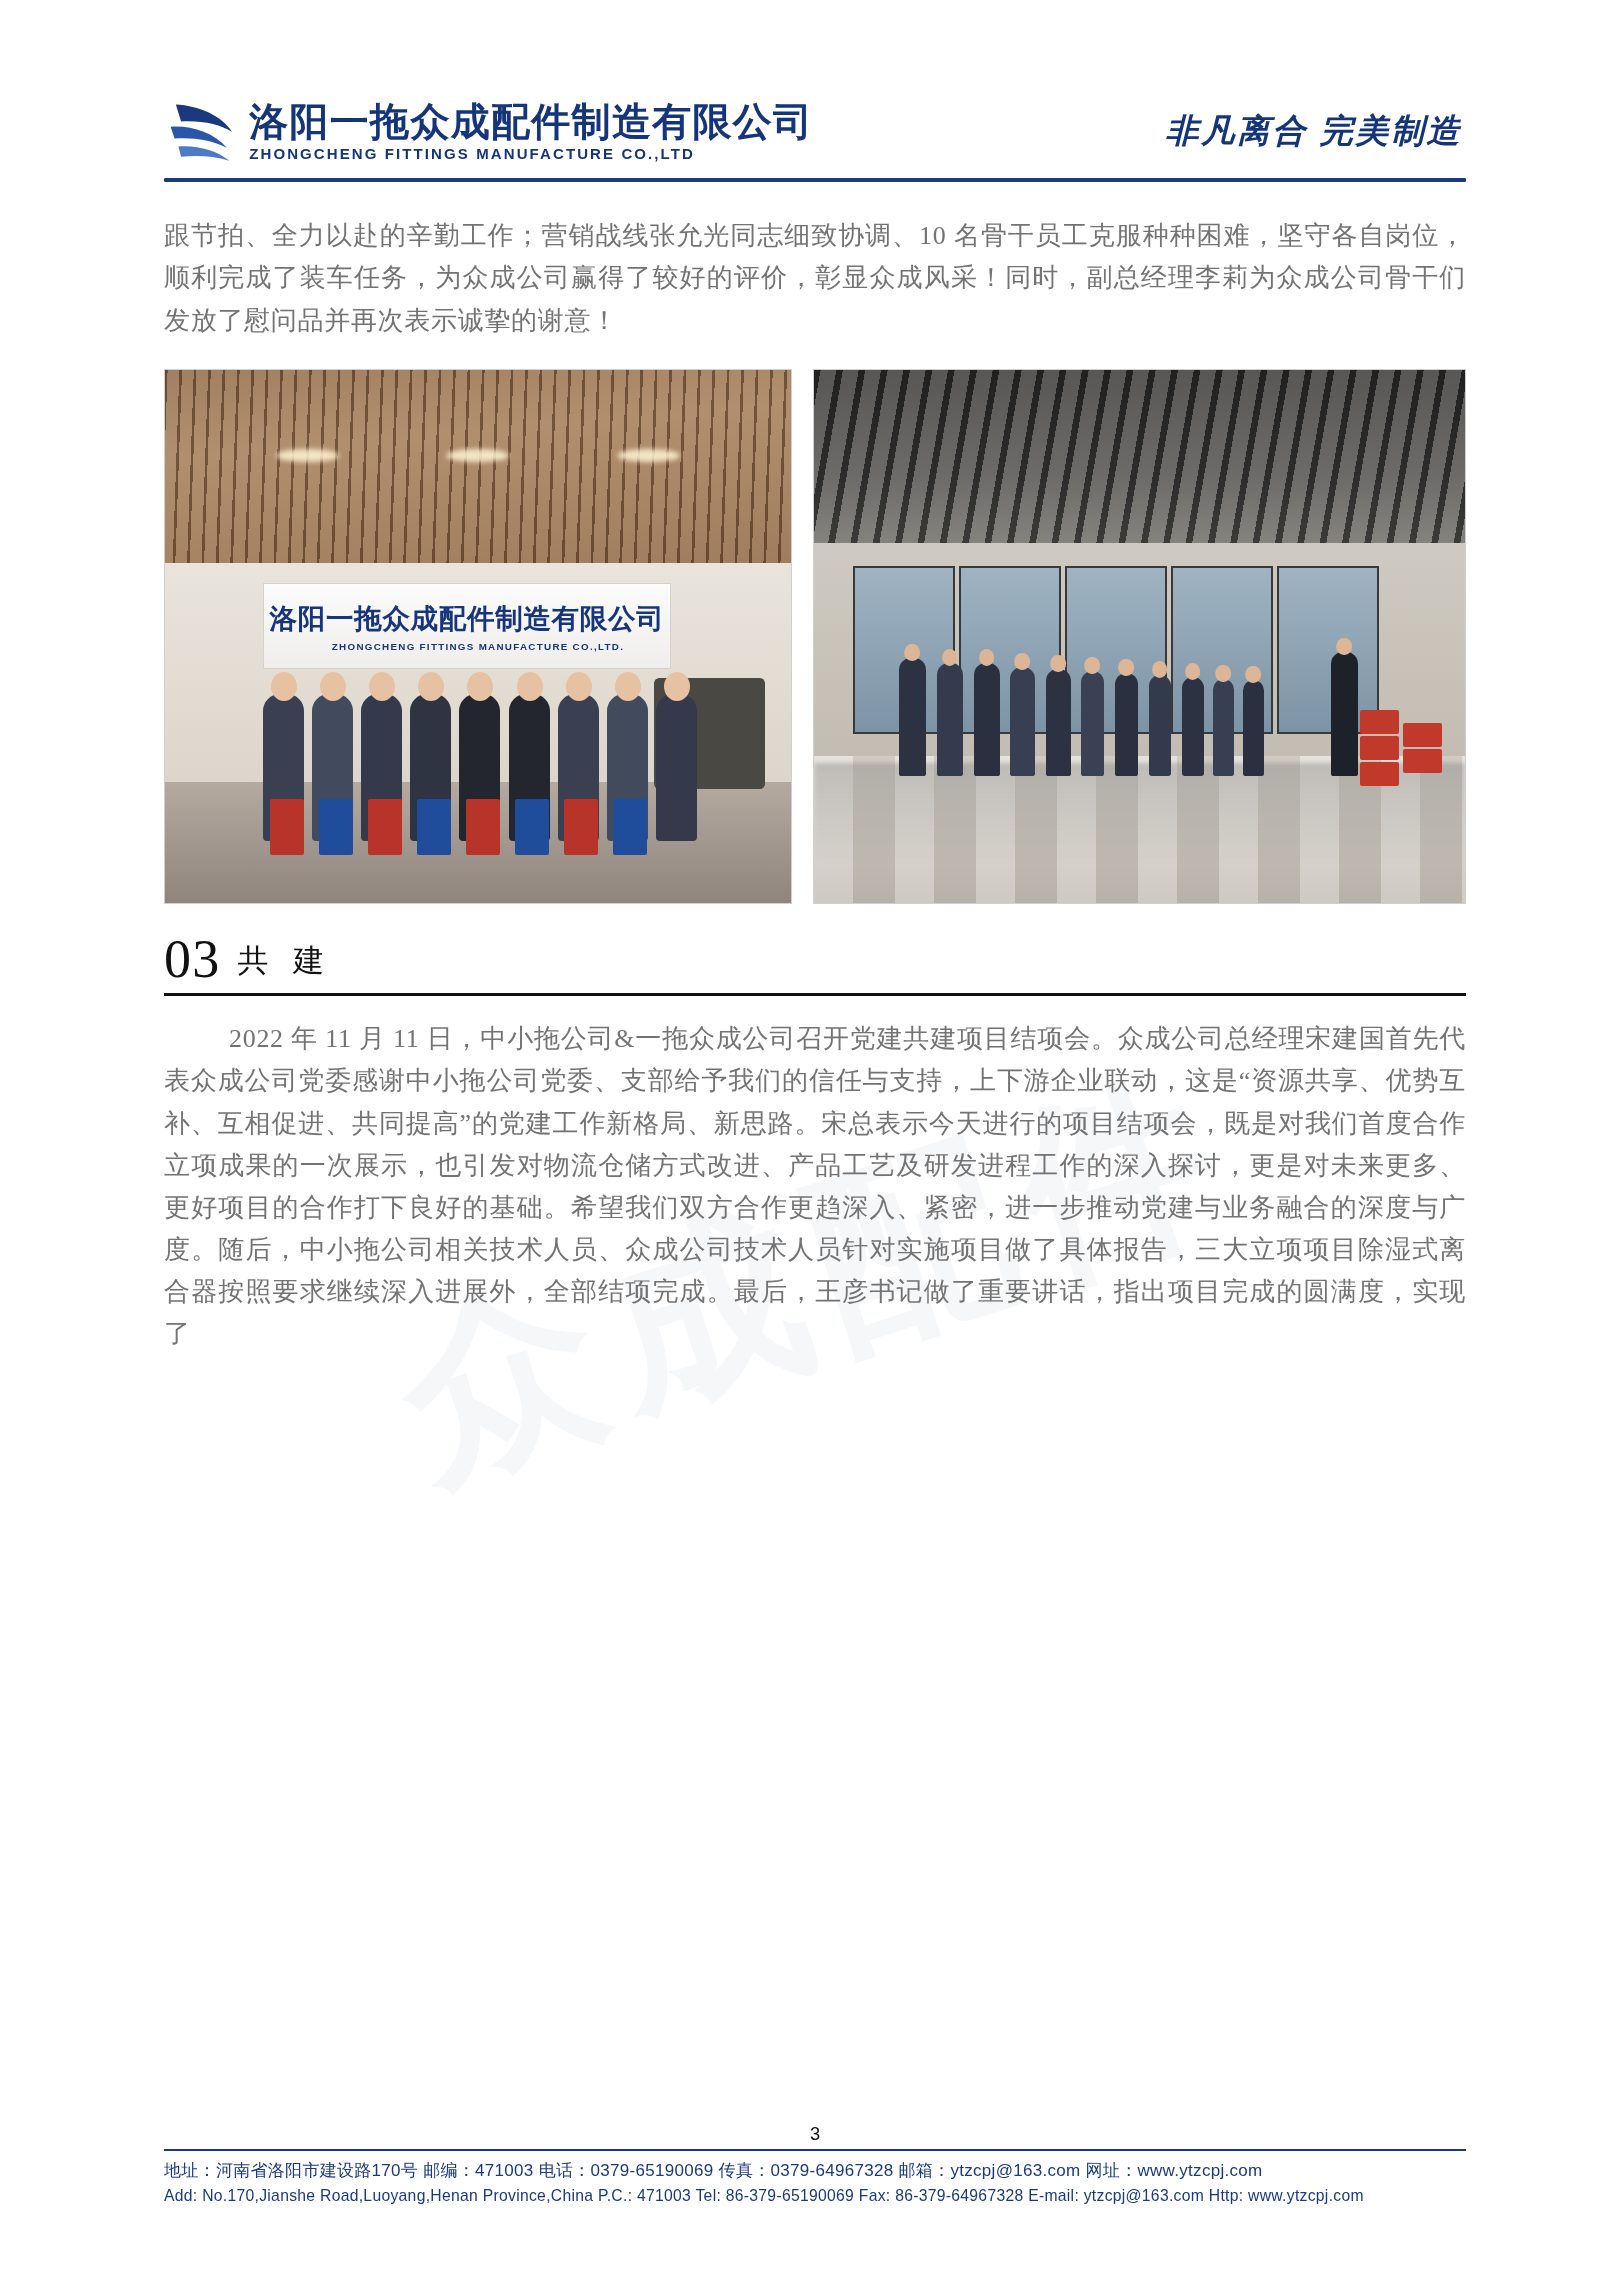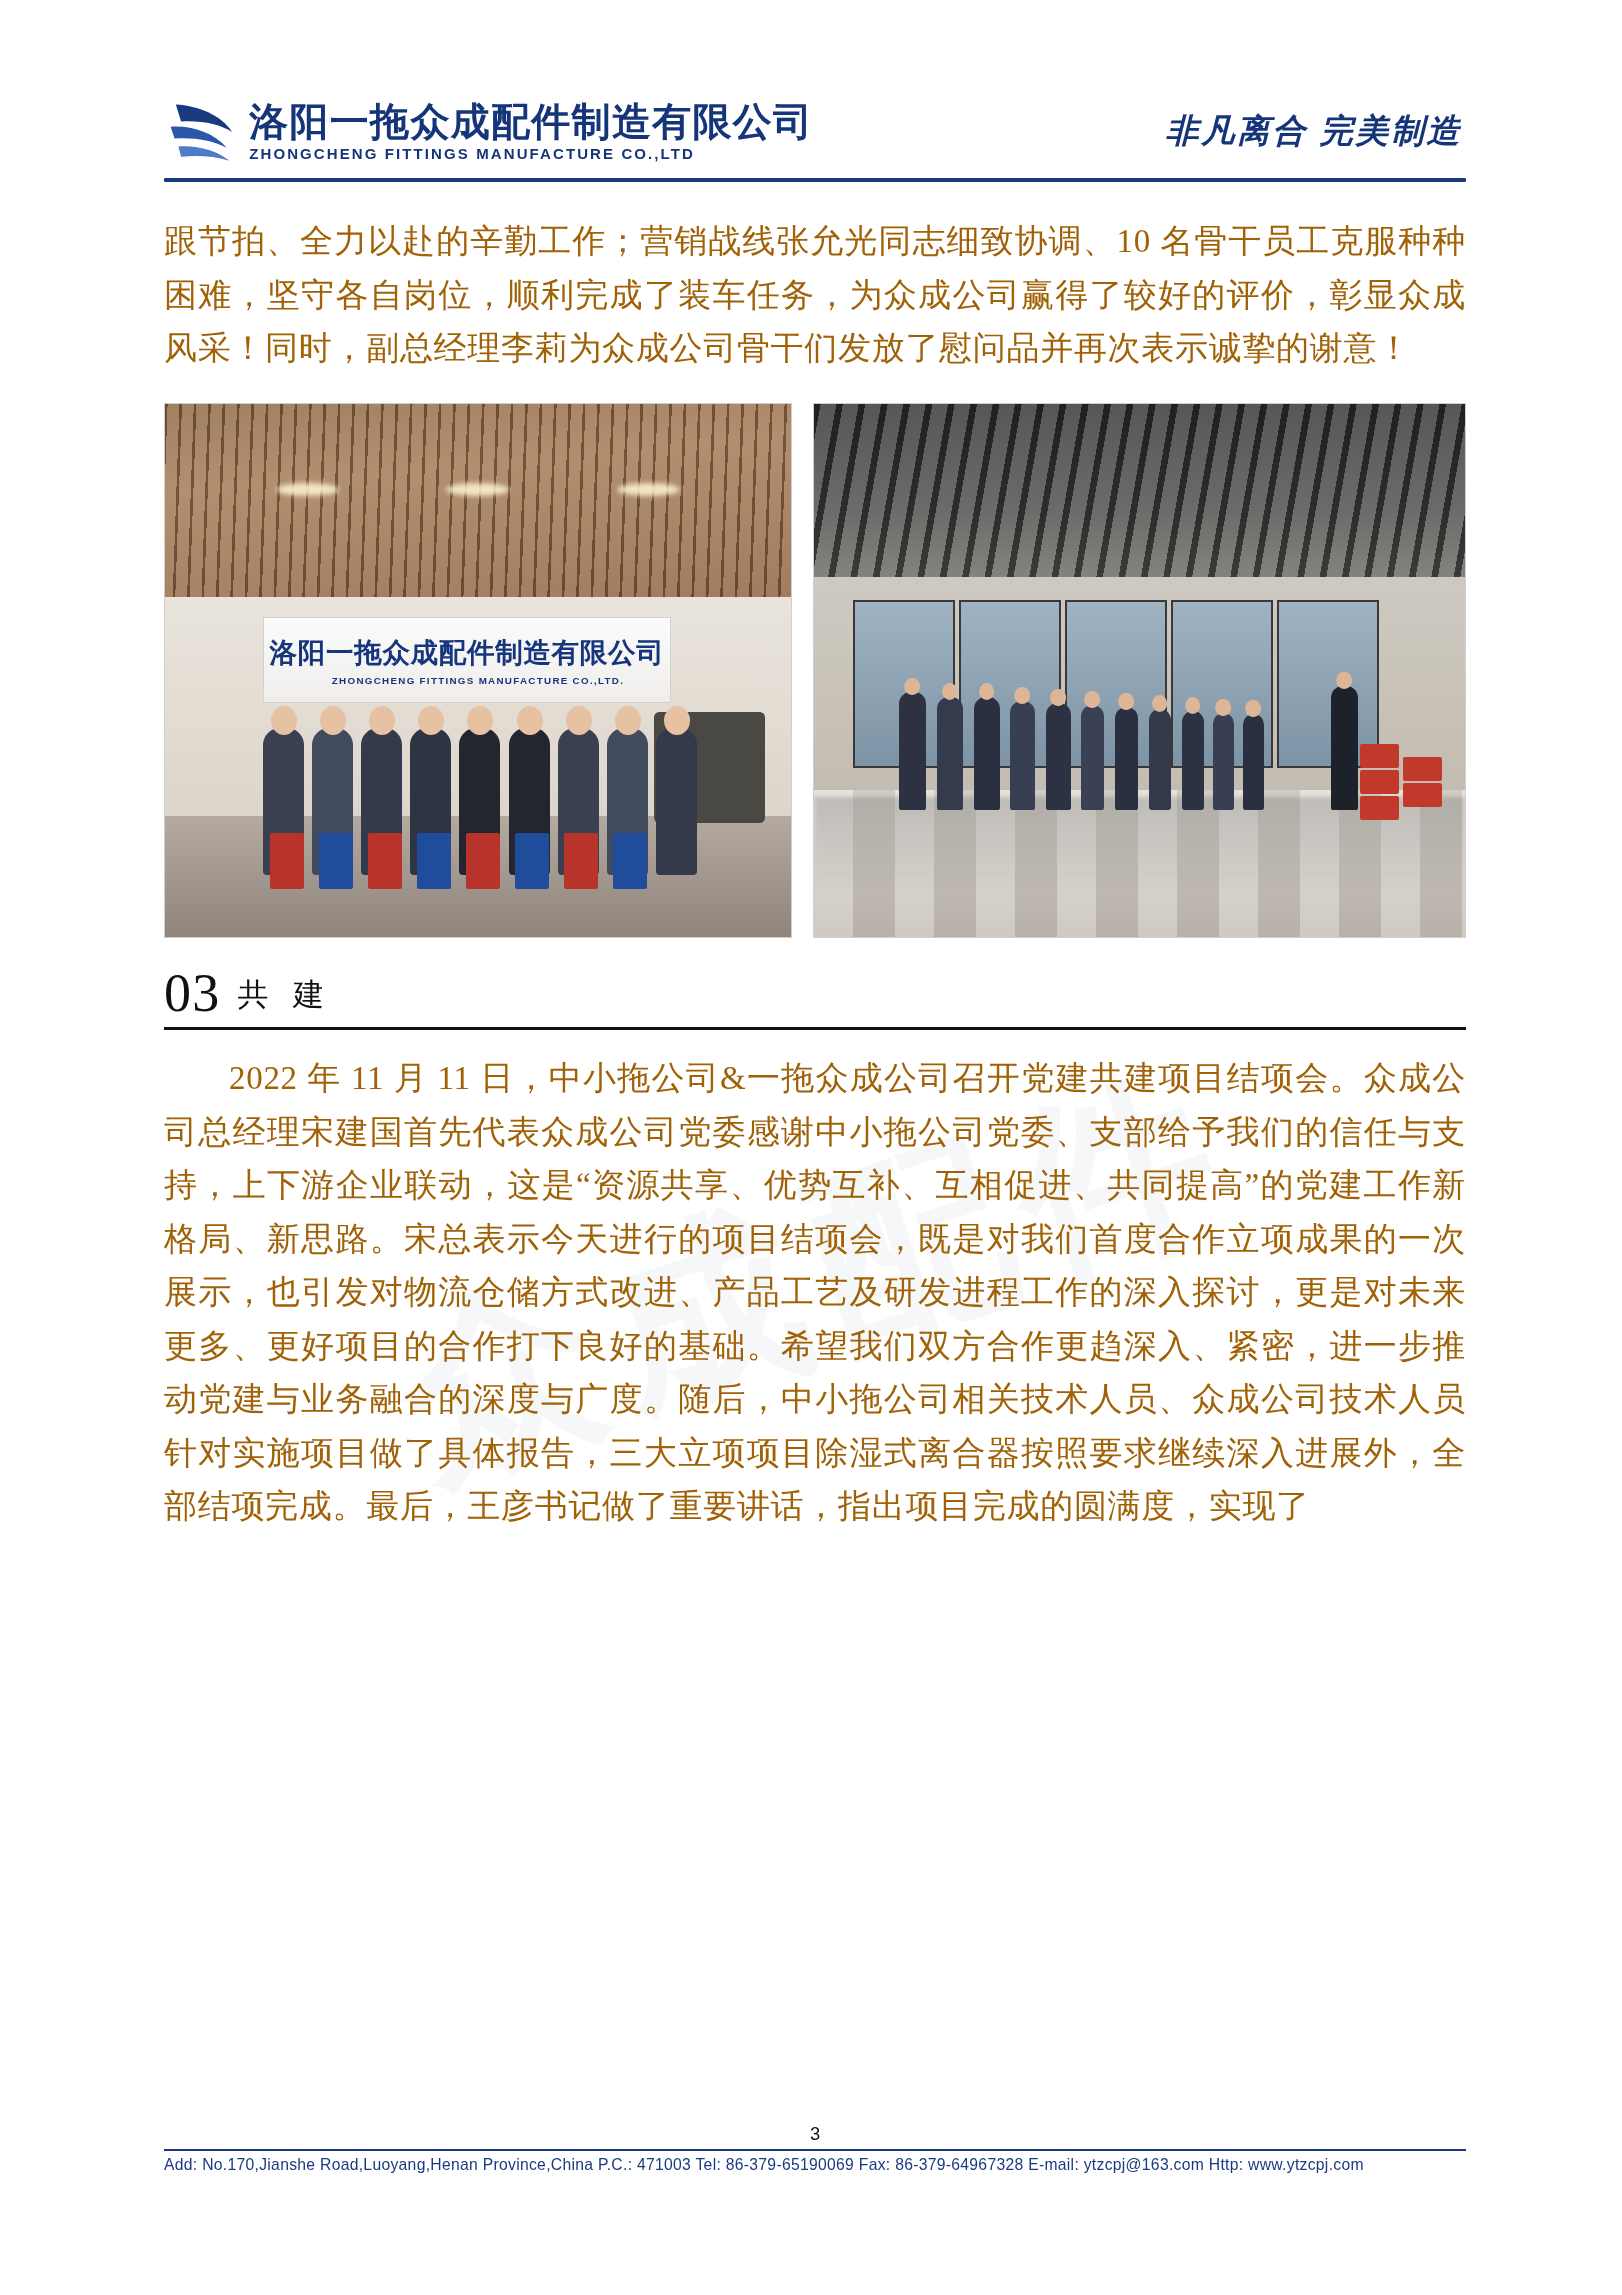--- a/index.html
+++ b/index.html
@@ -99,23 +99,23 @@
     padding-right: 3.9px;
   }
   .header-rule {
     height: 4.6px;
     background: #1a3a80;
     margin-top: 6.5px;
     border-radius: 1.3px;
   }
   
   .para {
-    font-size: 33px;
+    font-size: 26px;
     line-height: 1.62;
-    color: #a16207;
+    color: #737373;
     text-align: justify;
     letter-spacing: 0.7px;
     margin: 0;
   }
   .para.top {
     margin-top: 18.3px;
   }
   .para.indent {
     text-indent: 65px;
   }
@@ -447,17 +447,18 @@
       <div class="sec-kicker">共 建</div>
     </div>
 
     <p class="para indent" style="margin-top:22px">2022 年 11 月 11 日，中小拖公司&amp;一拖众成公司召开党建共建项目结项会。众成公司总经理宋建国首先代表众成公司党委感谢中小拖公司党委、支部给予我们的信任与支持，上下游企业联动，这是“资源共享、优势互补、互相促进、共同提高”的党建工作新格局、新思路。宋总表示今天进行的项目结项会，既是对我们首度合作立项成果的一次展示，也引发对物流仓储方式改进、产品工艺及研发进程工作的深入探讨，更是对未来更多、更好项目的合作打下良好的基础。希望我们双方合作更趋深入、紧密，进一步推动党建与业务融合的深度与广度。随后，中小拖公司相关技术人员、众成公司技术人员针对实施项目做了具体报告，三大立项项目除湿式离合器按照要求继续深入进展外，全部结项完成。最后，王彦书记做了重要讲话，指出项目完成的圆满度，实现了</p>
 
   </div>
 
   <div class="footer">
     <div class="footer-pagenum">3</div>
     <div class="footer-rule"></div>
+    <div class="footer-line">地址：河南省洛阳市建设路170号   邮编：471003   电话：0379-65190069  传真：0379-64967328  邮箱：ytzcpj@163.com  网址：www.ytzcpj.com</div>
     <div class="footer-line en">Add: No.170,Jianshe Road,Luoyang,Henan Province,China  P.C.: 471003  Tel: 86-379-65190069   Fax: 86-379-64967328   E-mail: ytzcpj@163.com  Http: www.ytzcpj.com</div>
   </div>
 
 </div>
 
 
 </body></html>

